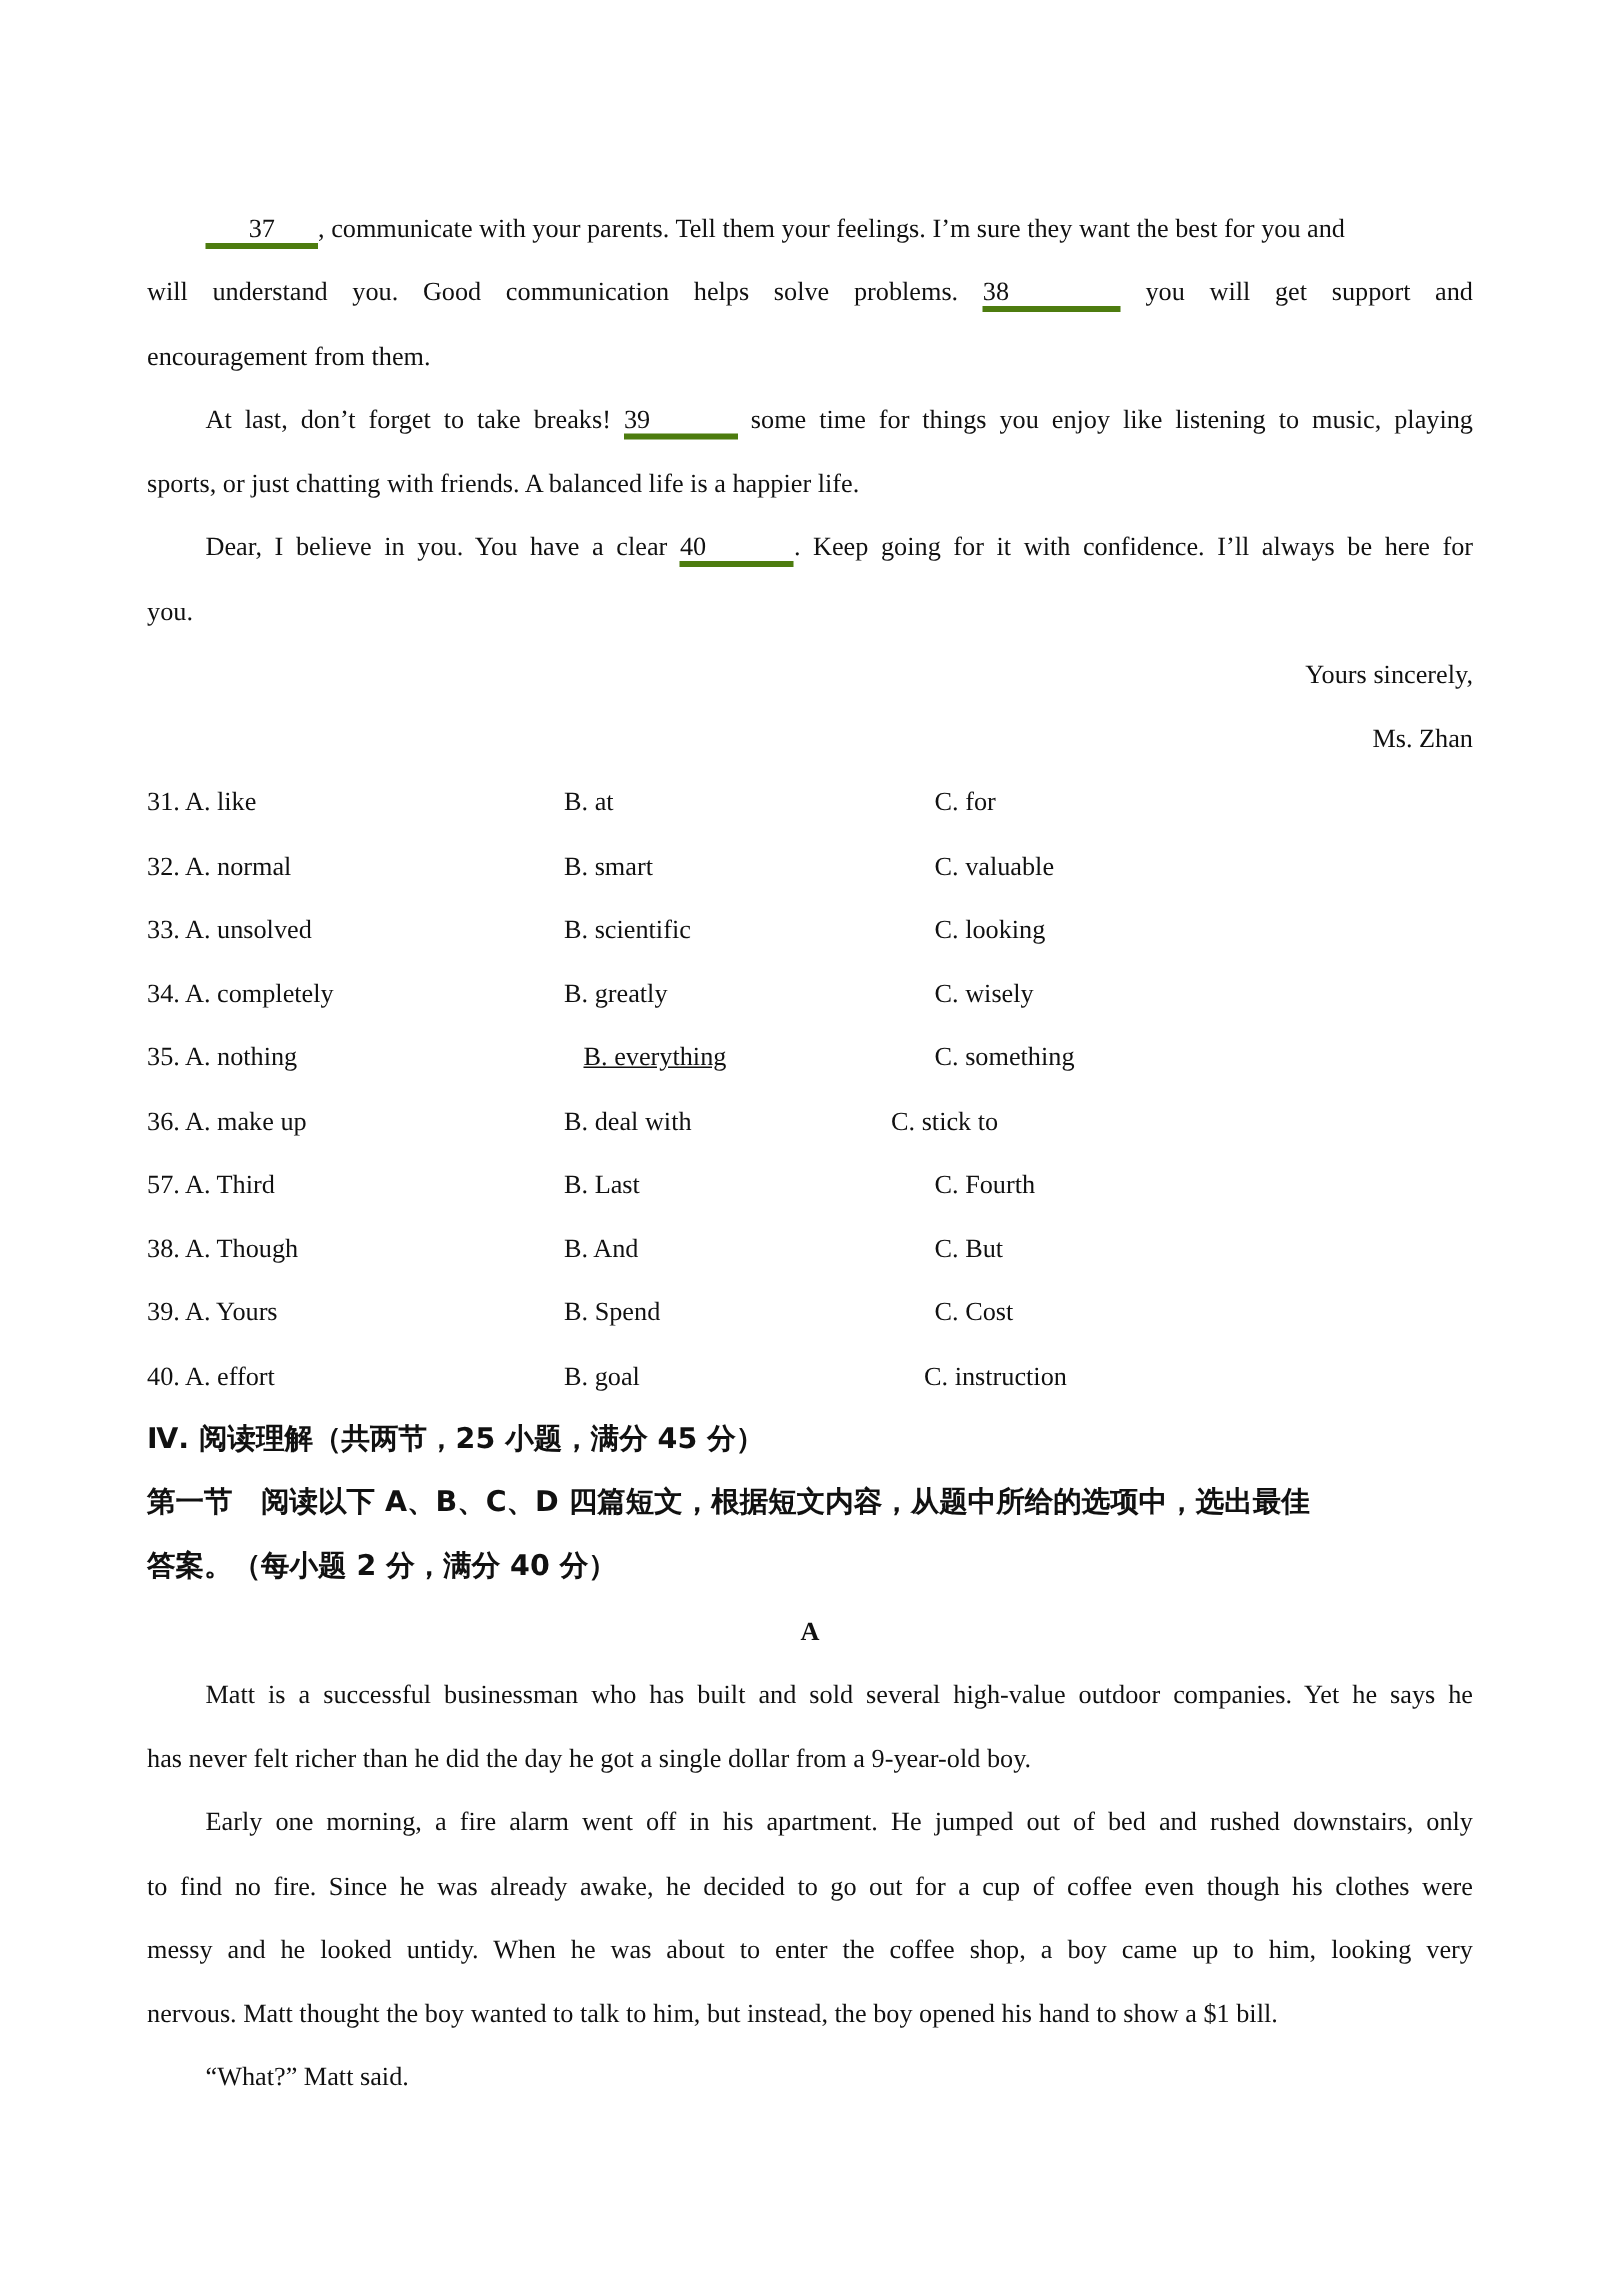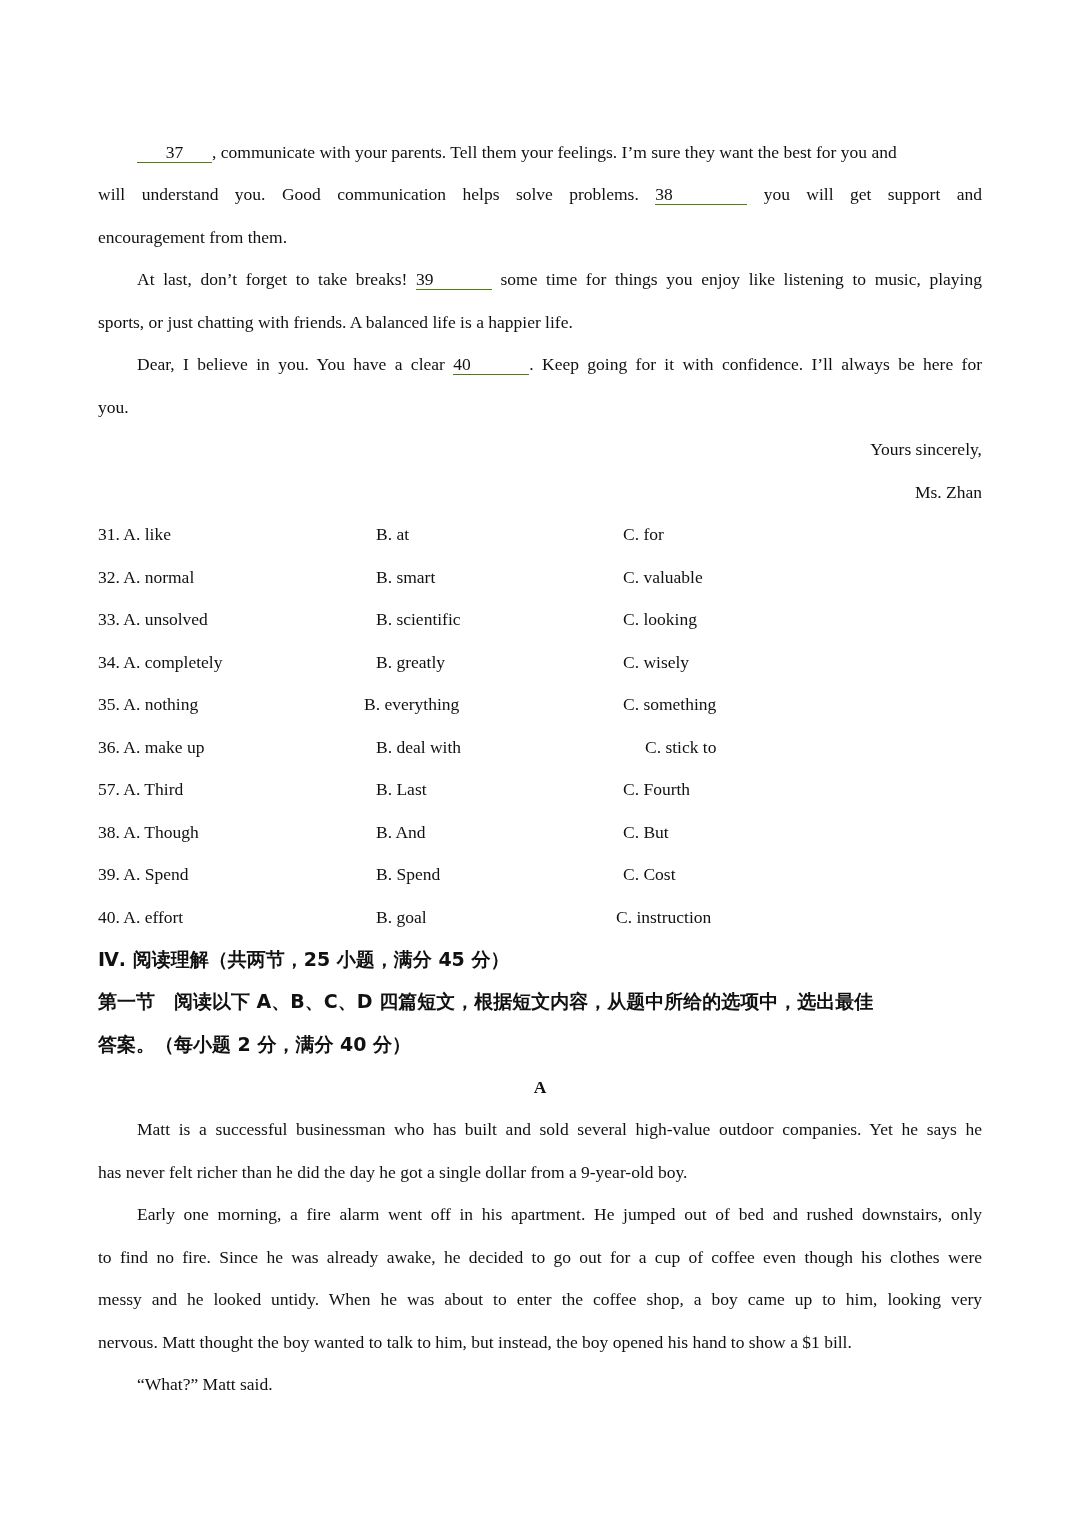--- a/index.html
+++ b/index.html
@@ -1,21 +1,21 @@
 <!DOCTYPE html>
 <html><head>
 <meta charset="utf-8">
 <style>
   html, body { margin: 0; padding: 0; background: #ffffff; }
   body { width: 1080px; height: 1528px; position: relative; overflow: hidden;
     font-family: "Liberation Serif", "DejaVu Serif", serif; color: #111; font-size: 17.5px; }
   .page { position: absolute; left: 98px; top: 0; width: 884px; }
   .p { position: absolute; left: 0; width: 884px; line-height: 42.5px; text-align: justify; }
   .ind { text-indent: 39px; }
-  .blank { display: inline-block; border-bottom: 1px solid #4d7c0f; text-align: center; line-height: 20px; text-indent: 0; }
+  .blank { display: inline-block; border-bottom: 4px solid #4d7c0f; text-align: center; line-height: 20px; text-indent: 0; }
   .right { position: absolute; right: 0; text-align: right; }
   .opt-row { position: absolute; left: 0; width: 884px; height: 42px; }
   .opt { position: absolute; top: 0; white-space: nowrap; }
   .cn { font-family: "DejaVu Sans", sans-serif; font-weight: bold; font-size: 19px; position: absolute; left: 0; white-space: nowrap; letter-spacing: 0px; }
   .center { position: absolute; left: 0; width: 884px; text-align: center; font-weight: bold; }
 </style>
 </head>
 <body>
 
 <div class="page">
@@ -57,40 +57,40 @@
       <span class="opt" style="left:278px;">B. scientific</span>
       <span class="opt" style="left:525px;">C. looking</span>
     </div>
     <div class="opt-row" style="top:641px; line-height:42px;">
       <span class="opt" style="left:0;"><span>34.</span> <span>A. completely</span></span>
       <span class="opt" style="left:278px;">B. greatly</span>
       <span class="opt" style="left:525px;">C. wisely</span>
     </div>
     <div class="opt-row" style="top:683px; line-height:42px;">
       <span class="opt" style="left:0;"><span>35.</span> <span>A. nothing</span></span>
-      <span class="opt" style="left:266px;">B. everything</span>
+      <span class="opt" style="left:291px;text-decoration:underline;">B. everything</span>
       <span class="opt" style="left:525px;">C. something</span>
     </div>
     <div class="opt-row" style="top:726px; line-height:42px;">
       <span class="opt" style="left:0;"><span>36.</span> <span>A. make up</span></span>
       <span class="opt" style="left:278px;">B. deal with</span>
-      <span class="opt" style="left:547px;">C. stick to</span>
+      <span class="opt" style="left:496px;">C. stick to</span>
     </div>
     <div class="opt-row" style="top:768px; line-height:42px;">
       <span class="opt" style="left:0;"><span>57.</span> <span>A. Third</span></span>
       <span class="opt" style="left:278px;">B. Last</span>
       <span class="opt" style="left:525px;">C. Fourth</span>
     </div>
     <div class="opt-row" style="top:811px; line-height:42px;">
       <span class="opt" style="left:0;"><span>38.</span> <span>A. Though</span></span>
       <span class="opt" style="left:278px;">B. And</span>
       <span class="opt" style="left:525px;">C. But</span>
     </div>
     <div class="opt-row" style="top:853px; line-height:42px;">
-      <span class="opt" style="left:0;"><span>39.</span> <span>A. Spend</span></span>
+      <span class="opt" style="left:0;"><span>39.</span> <span>A. Yours</span></span>
       <span class="opt" style="left:278px;">B. Spend</span>
       <span class="opt" style="left:525px;">C. Cost</span>
     </div>
     <div class="opt-row" style="top:896px; line-height:42px;">
       <span class="opt" style="left:0;"><span>40.</span> <span>A. effort</span></span>
       <span class="opt" style="left:278px;">B. goal</span>
       <span class="opt" style="left:518px;">C. instruction</span>
     </div>
   </div>
 

